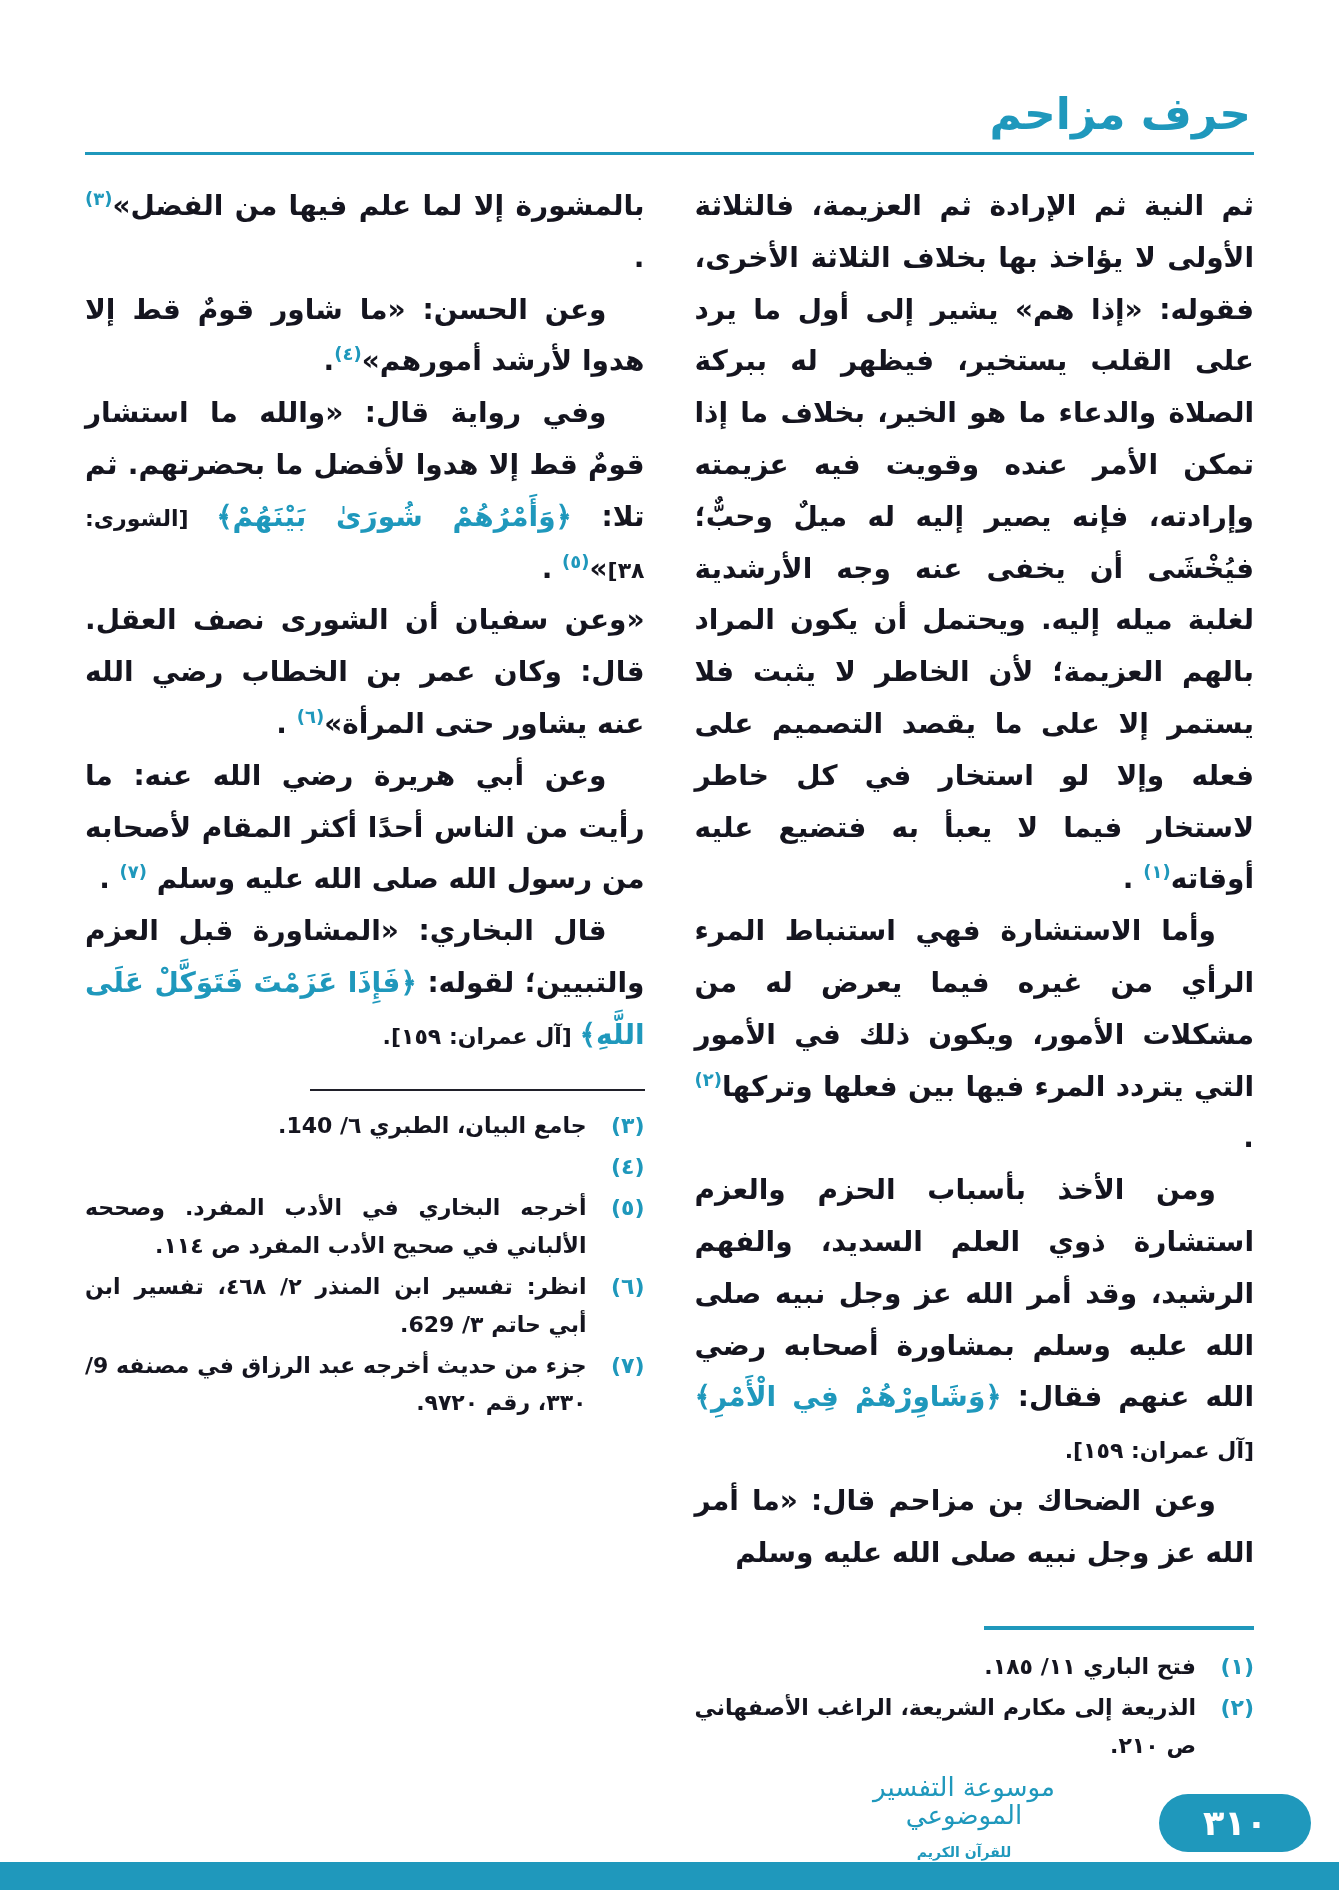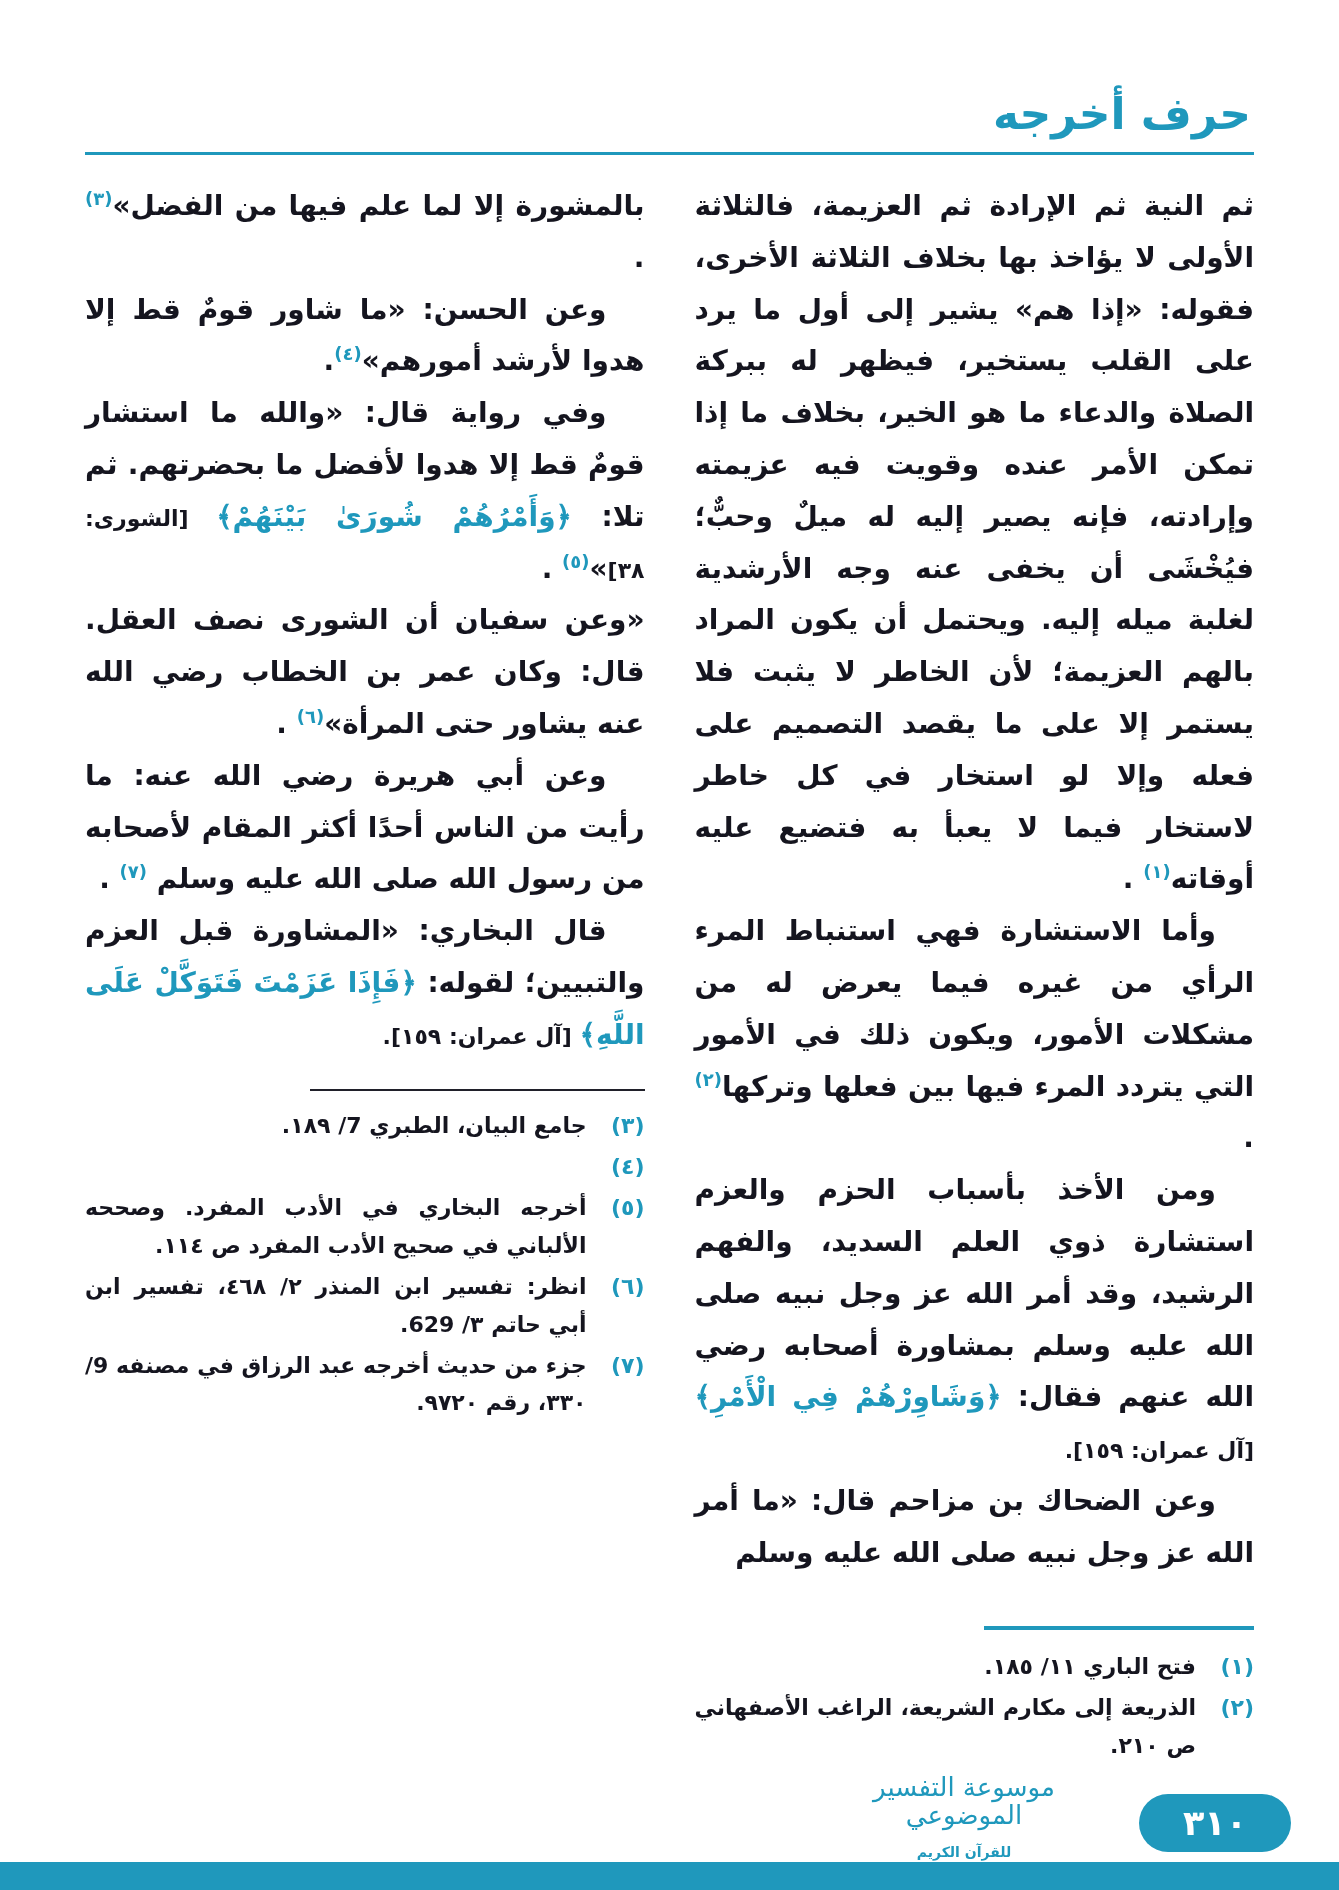--- a/index.html
+++ b/index.html
@@ -52,39 +52,39 @@
   .footnote { display:flex; gap:10px; font-size:22px; line-height:1.7; font-weight:bold; margin-bottom:4px; }
   .fn-num { color:var(--accent); flex:0 0 48px; white-space:nowrap; }
   .fn-text { flex:1; text-align:justify; }
 
   
   .footer-bar {
     position:absolute; left:0; right:0; bottom:0; height:28px;
     background:var(--accent);
   }
   .page-badge {
-    position:absolute; right:48px; bottom:38px;
+    position:absolute; right:28px; bottom:38px;
     min-width:152px; height:58px; border-radius:30px;
     background:var(--accent); color:#ffffff;
     display:flex; align-items:center; justify-content:center;
     font-size:35px; font-weight:bold;
   }
   .publisher-logo {
     position:absolute; right:235px; bottom:30px; width:280px;
     text-align:center; color:var(--accent);
   }
   .publisher-logo .l1 { font-size:26px; font-weight:normal; line-height:1.1; }
   .publisher-logo .l2 { font-size:14px; font-weight:bold; margin-top:14px; }
 </style>
 </head>
 <body>
 
 <div class="page">
 
-  <div class="header-title">حرف أخرجه</div>
+  <div class="header-title">حرف مزاحم</div>
   <div class="header-rule"></div>
 
   <main class="columns">
     <section class="col col-right">
       <div>
           <p class="para"><span class="run-t">ثم النية ثم الإرادة ثم العزيمة، فالثلاثة الأولى لا يؤاخذ بها بخلاف الثلاثة الأخرى، فقوله: «إذا هم» يشير إلى أول ما يرد على القلب يستخير، فيظهر له ببركة الصلاة والدعاء ما هو الخير، بخلاف ما إذا تمكن الأمر عنده وقويت فيه عزيمته وإرادته، فإنه يصير إليه له ميلٌ وحبٌّ؛ فيُخْشَى أن يخفى عنه وجه الأرشدية لغلبة ميله إليه. ويحتمل أن يكون المراد بالهم العزيمة؛ لأن الخاطر لا يثبت فلا يستمر إلا على ما يقصد التصميم على فعله وإلا لو استخار في كل خاطر لاستخار فيما لا يعبأ به فتضيع عليه أوقاته</span><span class="run-r">(١)</span><span class="run-t"> .</span></p>
           <p class="para indent"><span class="run-t">وأما الاستشارة فهي استنباط المرء الرأي من غيره فيما يعرض له من مشكلات الأمور، ويكون ذلك في الأمور التي يتردد المرء فيها بين فعلها وتركها</span><span class="run-r">(٢)</span><span class="run-t"> .</span></p>
           <p class="para indent"><span class="run-t">ومن الأخذ بأسباب الحزم والعزم استشارة ذوي العلم السديد، والفهم الرشيد، وقد أمر الله عز وجل نبيه صلى الله عليه وسلم بمشاورة أصحابه رضي الله عنهم فقال: </span><span class="run-q">﴿وَشَاوِرْهُمْ فِي الْأَمْرِ﴾</span><span class="run-b"> [آل عمران: ١٥٩].</span></p>
           <p class="para indent"><span class="run-t">وعن الضحاك بن مزاحم قال: «ما أمر الله عز وجل نبيه صلى الله عليه وسلم</span></p>
         </div>
@@ -110,21 +110,21 @@
           <p class="para indent"><span class="run-t">وفي رواية قال: «والله ما استشار قومٌ قط إلا هدوا لأفضل ما بحضرتهم. ثم تلا: </span><span class="run-q">﴿وَأَمْرُهُمْ شُورَىٰ بَيْنَهُمْ﴾</span><span class="run-b"> [الشورى: ٣٨]</span><span class="run-t">»</span><span class="run-r">(٥)</span><span class="run-t"> .</span></p>
           <p class="para"><span class="run-t">«وعن سفيان أن الشورى نصف العقل. قال: وكان عمر بن الخطاب رضي الله عنه يشاور حتى المرأة»</span><span class="run-r">(٦)</span><span class="run-t"> .</span></p>
           <p class="para indent"><span class="run-t">وعن أبي هريرة رضي الله عنه: ما رأيت من الناس أحدًا أكثر المقام لأصحابه من رسول الله صلى الله عليه وسلم </span><span class="run-r">(٧)</span><span class="run-t"> .</span></p>
           <p class="para indent"><span class="run-t">قال البخاري: «المشاورة قبل العزم والتبيين؛ لقوله: </span><span class="run-q">﴿فَإِذَا عَزَمْتَ فَتَوَكَّلْ عَلَى اللَّهِ﴾</span><span class="run-b"> [آل عمران: ١٥٩].</span></p>
         </div>
       <div class="footnote-block">
         <div class="fn-sep"></div>
         <div>
             <div class="footnote">
               <span class="fn-num">(٣)</span>
-              <span class="fn-text">جامع البيان، الطبري 7/ ١٨٩.</span>
+              <span class="fn-text">جامع البيان، الطبري ٦/ 140.</span>
             </div>
             <div class="footnote">
               <span class="fn-num">(٤)</span>
             </div>
             <div class="footnote">
               <span class="fn-num">(٥)</span>
               <span class="fn-text">أخرجه البخاري في الأدب المفرد. وصححه الألباني في صحيح الأدب المفرد ص ١١٤.</span>
             </div>
             <div class="footnote">
               <span class="fn-num">(٦)</span>

